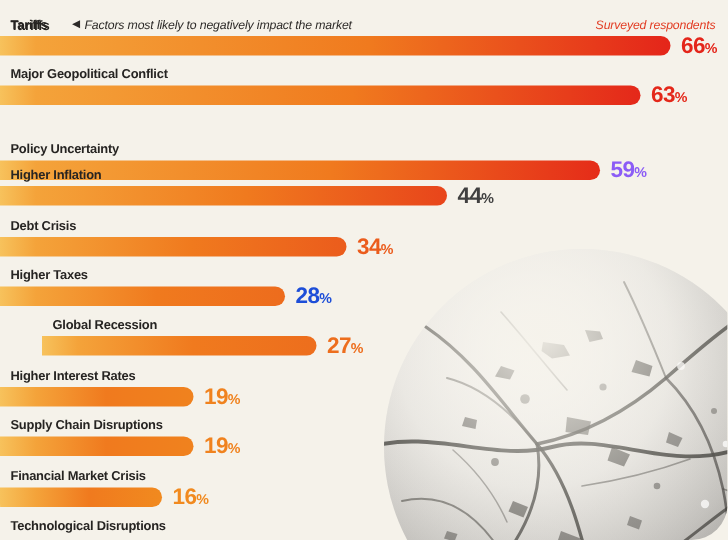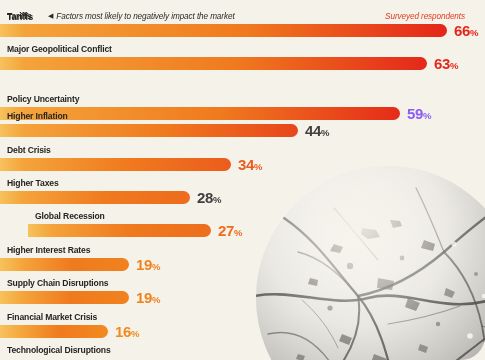--- a/index.html
+++ b/index.html
@@ -68,21 +68,21 @@
   .caret-left {
     display: inline-block;
     margin-right: 3px;
     font-style: normal;
     font-size: 7px;
     color: #2C2A28;
     vertical-align: 1px;
   }
   .head-right {
     position: absolute;
-    right: 20px;
+    right: 8px;
     top: 0;
     font-size: 8.2px;
     font-style: italic;
     color: #E23B22;
     white-space: nowrap;
     letter-spacing: -0.1px;
   }
 
   
   .rows {
@@ -261,21 +261,21 @@
         <div class="row-label">Debt Crisis</div>
         <div class="bar-line">
           <div class="bar" style="width: 231px; background: linear-gradient(to right, rgb(247, 194, 92) 0%, rgb(244, 163, 58) 10.3896%, rgb(240, 122, 30) 55%, rgb(235, 92, 28) 100%);"></div>
           <div class="bar-value" style="left: 238px; color: rgb(235, 92, 28);"><span>34</span><span class="pct">%</span></div>
         </div>
       </div>
       <div class="row" style="top: 178px;">
         <div class="row-label">Higher Taxes</div>
         <div class="bar-line">
           <div class="bar" style="width: 190px; background: linear-gradient(to right, rgb(247, 194, 92) 0%, rgb(244, 163, 58) 12.6316%, rgb(240, 122, 30) 55%, rgb(237, 108, 29) 100%);"></div>
-          <div class="bar-value" style="left: 197px; color: #404040; text-align: center;"><span>28</span><span class="pct">%</span></div>
+          <div class="bar-value" style="left: 197px; color: #1d4ed8; text-align: center;"><span>28</span><span class="pct">%</span></div>
         </div>
       </div>
       <div class="row" style="top: 211.4px; margin-left: 28px;">
         <div class="row-label">Global Recession</div>
         <div class="bar-line">
           <div class="bar" style="width: 183px; background: linear-gradient(to right, rgb(247, 194, 92) 0%, rgb(244, 163, 58) 13.1148%, rgb(240, 122, 30) 55%, rgb(237, 110, 29) 100%);"></div>
           <div class="bar-value" style="left: 190px; color: rgb(237, 110, 29);"><span>27</span><span class="pct">%</span></div>
         </div>
       </div>
       <div class="row" style="top: 244.8px;">

